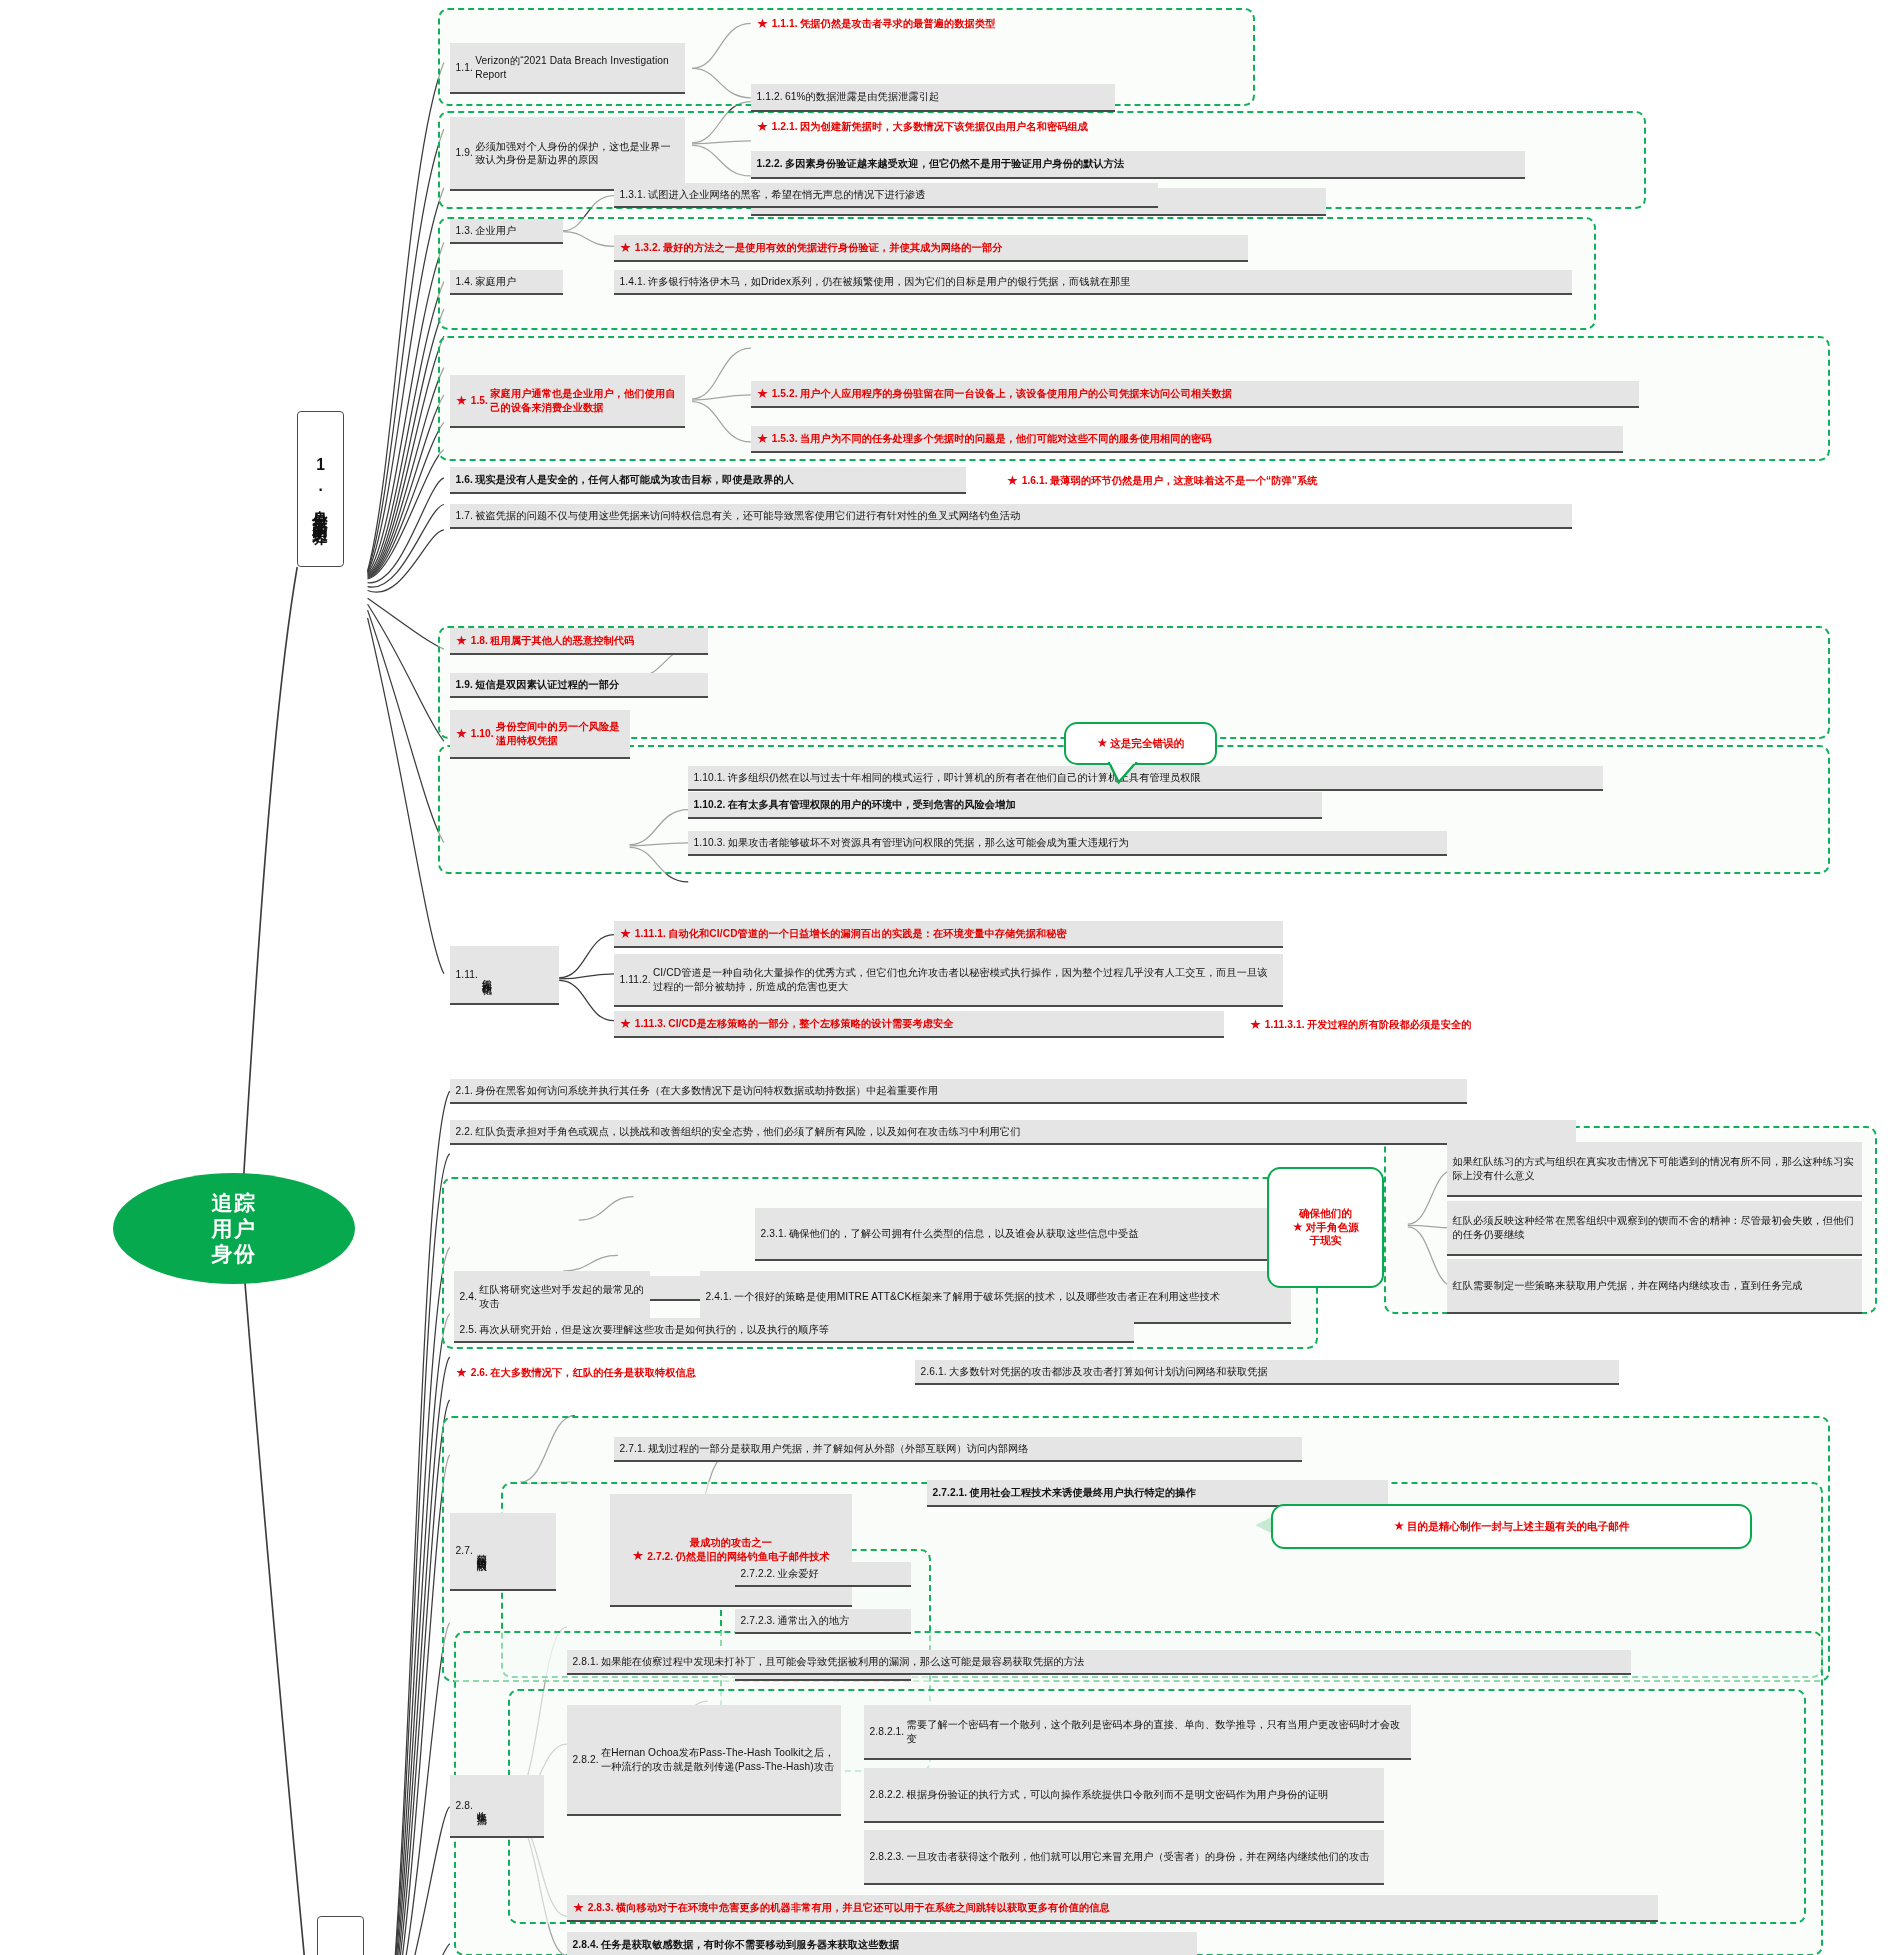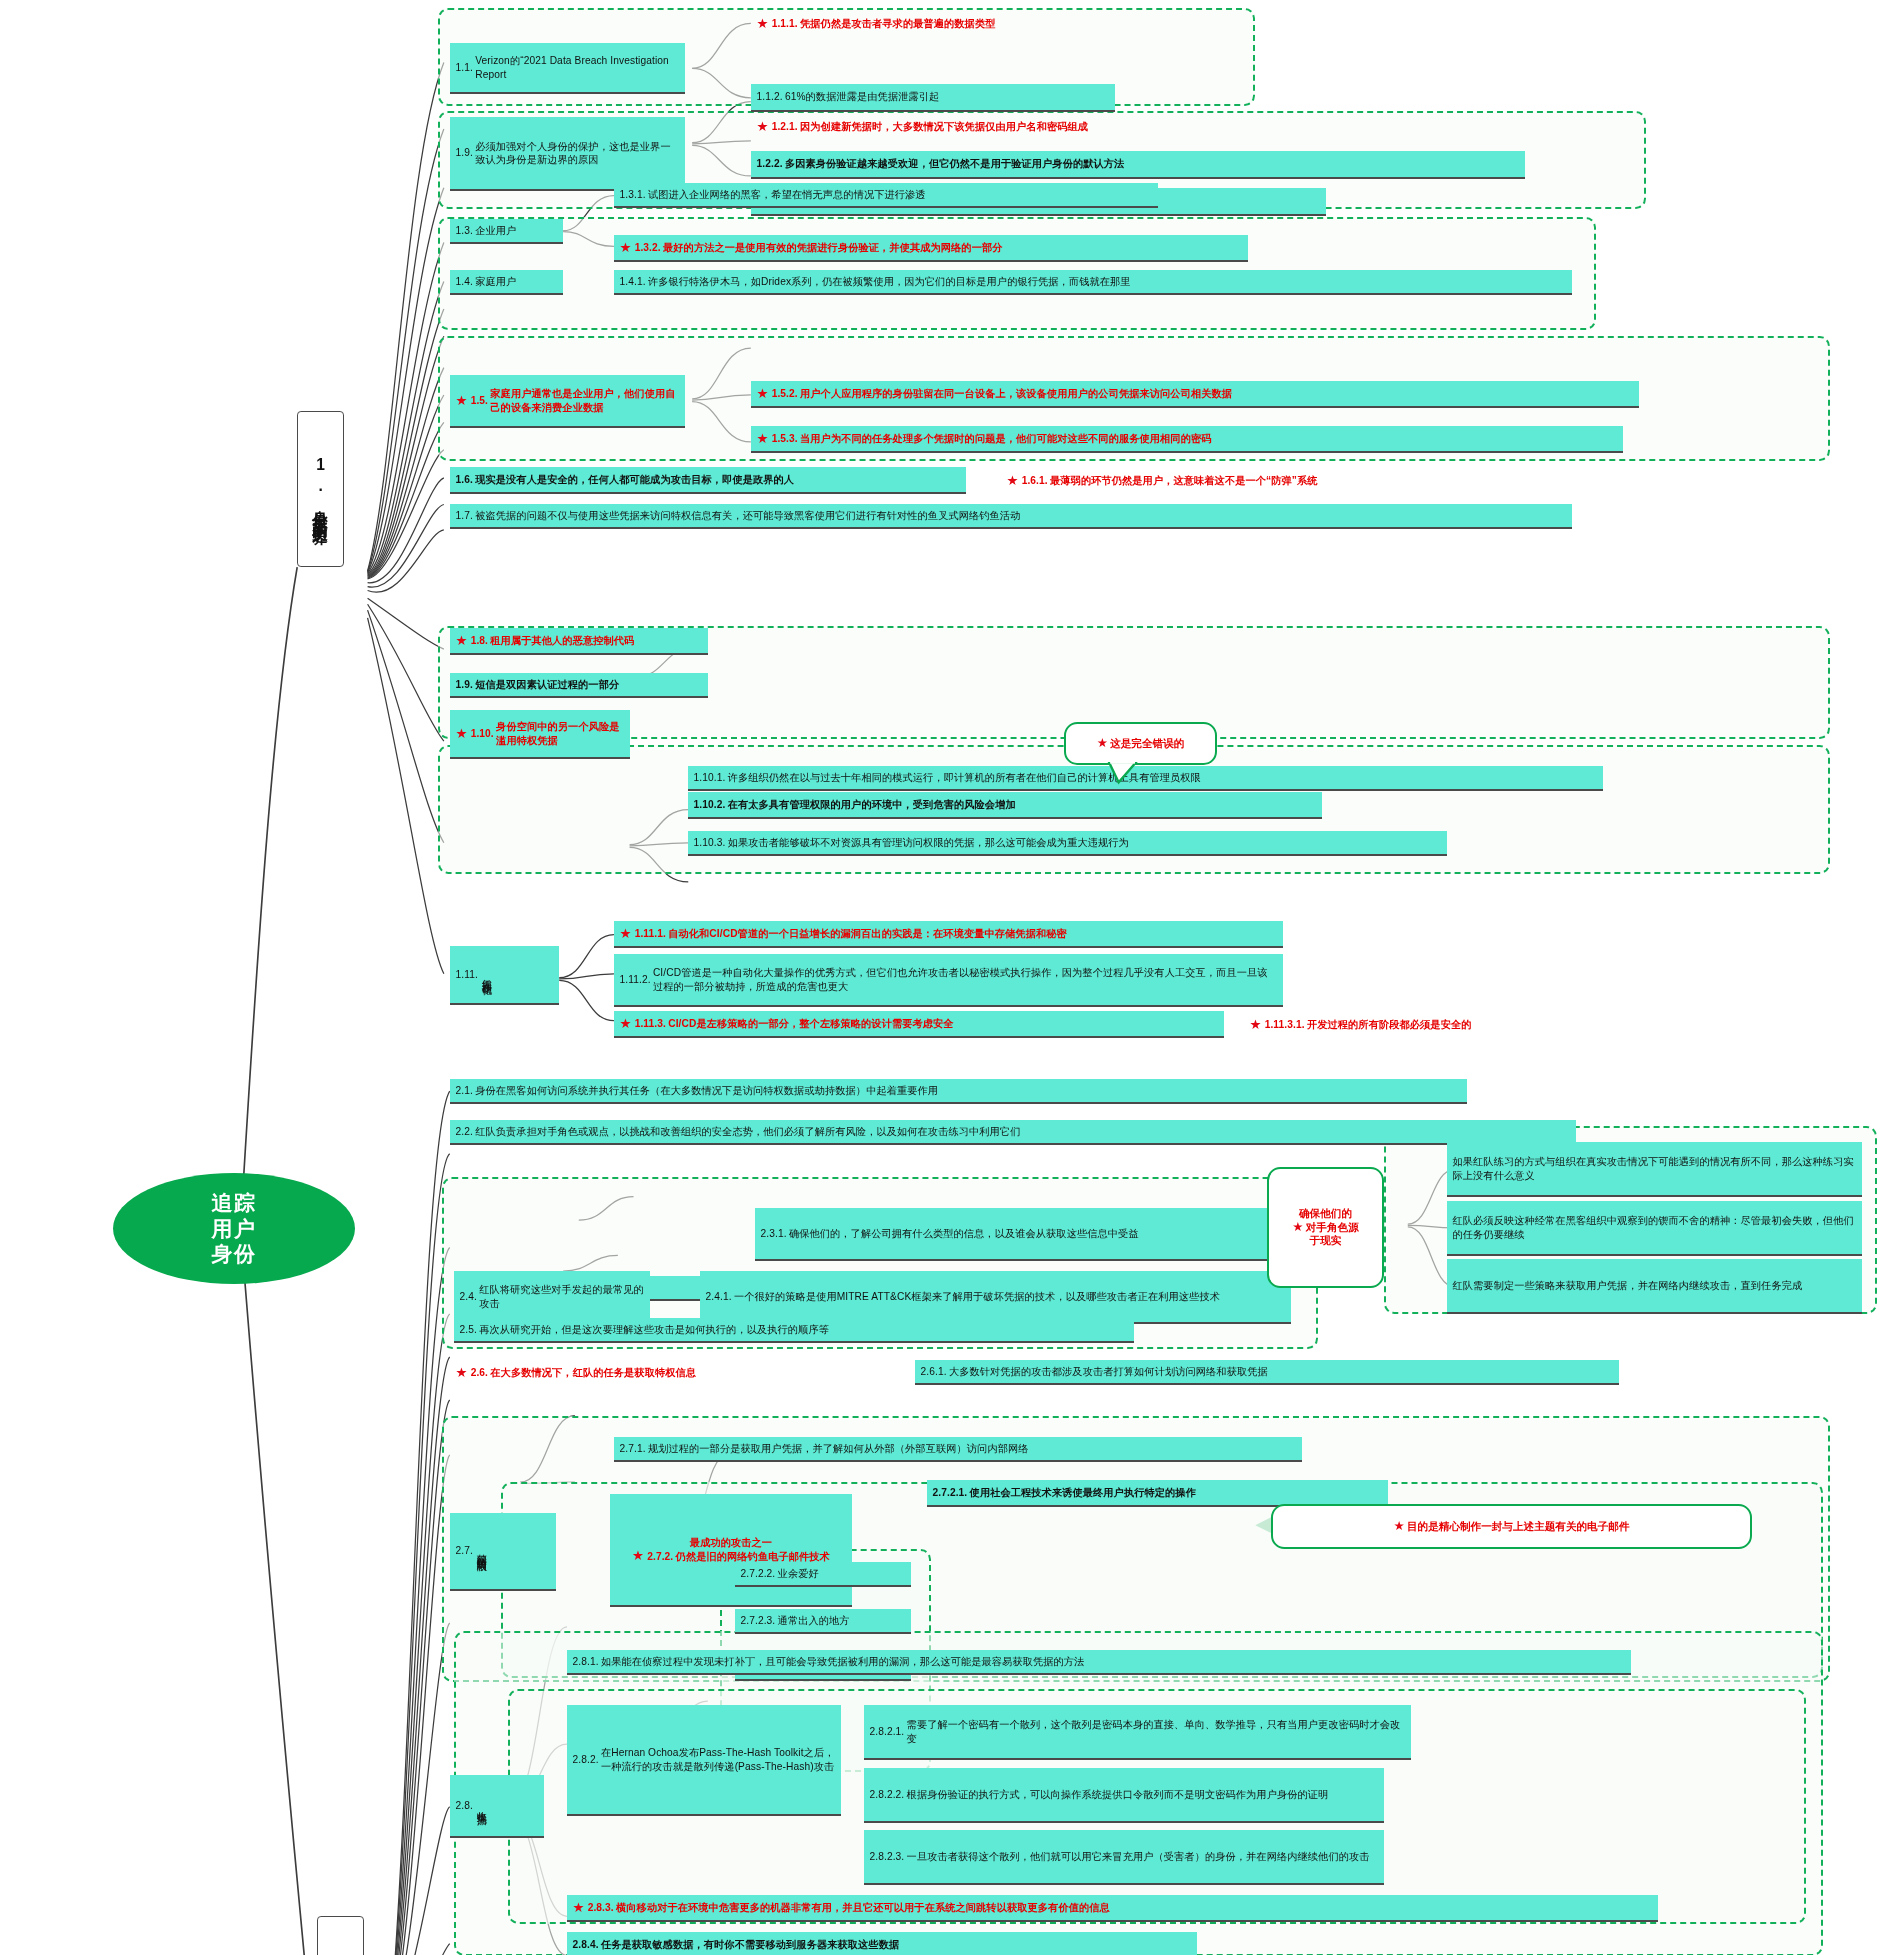--- a/index.html
+++ b/index.html
@@ -5,21 +5,21 @@
   html,body{margin:0;padding:0;background:#ffffff;}
   body{font-family:"Liberation Sans","DejaVu Sans",sans-serif;color:#1a1a1a;}
   #canvas{position:relative;width:1888px;height:3061px;background:#fff;overflow:hidden;}
 
   
   .node{
     position:absolute;
     box-sizing:border-box;
     display:flex;
     align-items:center;
-    background:#5eead4;
+    background:#e5e5e5;
     border-bottom:2px solid #4a4a4a;
     padding:2.3px 5.5px;
     line-height:1.28;
     font-size:10.2px;
     color:#111;
     letter-spacing:0.1px;
   }
   .node.nobar{border-bottom:none;background:transparent;}
   .node .num{white-space:nowrap;margin-right:2.3px;flex:0 0 auto;}
   .node .txt{}

